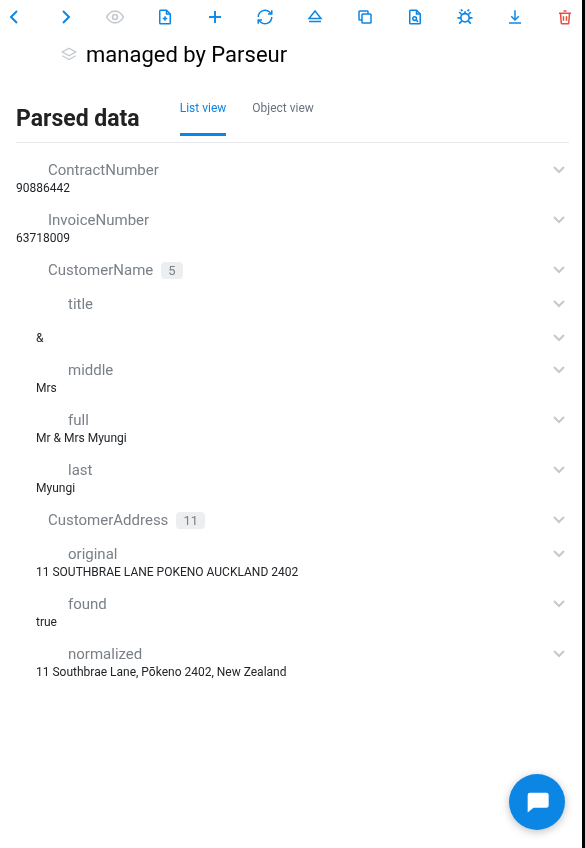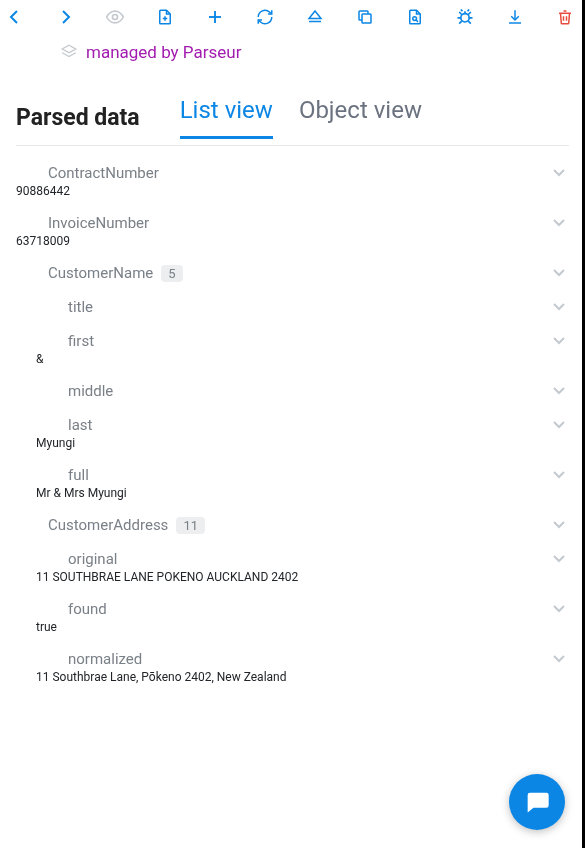--- a/index.html
+++ b/index.html
@@ -30,22 +30,22 @@
     color: #0b86e5;
   }
   .toolbar .tb-item.muted { color: #c3c9ce; }
   .toolbar .tb-item.danger { color: #e74c3c; }
   .toolbar .tb-item svg { display: block; }
   .managed-row {
     display: flex;
     align-items: center;
     gap: 8px;
     padding: 8px 0 16px 60px;
-    font-size: 17px;
-    color: #a21caf;
+    font-size: 22px;
+    color: #000000;
   }
   .managed-row .stack-icon {
     width: 18px; height: 18px;
     color: #c3c9ce;
     display: flex; align-items: center; justify-content: center;
   }
   .content {
     height: calc(848px - 90px);
     overflow-y: auto;
     padding: 0 16px 20px 16px;
@@ -68,22 +68,22 @@
     font-size: 23px;
     font-weight: 700;
     color: #222;
   }
   .tabs {
     display: flex;
     gap: 26px;
     align-items: baseline;
   }
   .tab {
-    font-size: 24px;
-    padding-bottom: 12px;
+    font-size: 12px;
+    padding-bottom: 18px;
     color: #6b7280;
     cursor: pointer;
   }
   .tab.active {
     color: #0b86e5;
     border-bottom: 3px solid #0b86e5;
   }
   .divider {
     border-top: 1px solid #e6e8eb;
     margin: 0 0 8px 0;
@@ -285,42 +285,42 @@
   <div class="field sub">
     <div class="chev"><svg width="16" height="16" viewBox="0 0 16 16" fill="none" stroke="currentColor" stroke-width="2">
           <polyline points="3,6 8,11 13,6"></polyline>
         </svg></div>
     <div class="field-label">title</div>
   </div>
   <div class="field sub">
     <div class="chev"><svg width="16" height="16" viewBox="0 0 16 16" fill="none" stroke="currentColor" stroke-width="2">
           <polyline points="3,6 8,11 13,6"></polyline>
         </svg></div>
-    <div class="field-label">first</div>
     <div class="field-value">&amp;</div>
   </div>
   <div class="field sub">
     <div class="chev"><svg width="16" height="16" viewBox="0 0 16 16" fill="none" stroke="currentColor" stroke-width="2">
           <polyline points="3,6 8,11 13,6"></polyline>
         </svg></div>
     <div class="field-label">middle</div>
+    <div class="field-value">Mrs</div>
+  </div>
+  <div class="field sub">
+    <div class="chev"><svg width="16" height="16" viewBox="0 0 16 16" fill="none" stroke="currentColor" stroke-width="2">
+          <polyline points="3,6 8,11 13,6"></polyline>
+        </svg></div>
+    <div class="field-label">full</div>
+    <div class="field-value">Mr &amp; Mrs Myungi</div>
   </div>
   <div class="field sub">
     <div class="chev"><svg width="16" height="16" viewBox="0 0 16 16" fill="none" stroke="currentColor" stroke-width="2">
           <polyline points="3,6 8,11 13,6"></polyline>
         </svg></div>
     <div class="field-label">last</div>
     <div class="field-value">Myungi</div>
-  </div>
-  <div class="field sub">
-    <div class="chev"><svg width="16" height="16" viewBox="0 0 16 16" fill="none" stroke="currentColor" stroke-width="2">
-          <polyline points="3,6 8,11 13,6"></polyline>
-        </svg></div>
-    <div class="field-label">full</div>
-    <div class="field-value">Mr &amp; Mrs Myungi</div>
   </div>
 
   <div class="field">
     <div class="chev"><svg width="16" height="16" viewBox="0 0 16 16" fill="none" stroke="currentColor" stroke-width="2">
           <polyline points="3,6 8,11 13,6"></polyline>
         </svg></div>
     <div class="field-label">
       <span>CustomerAddress</span>
       <span class="badge">11</span>
     </div>

